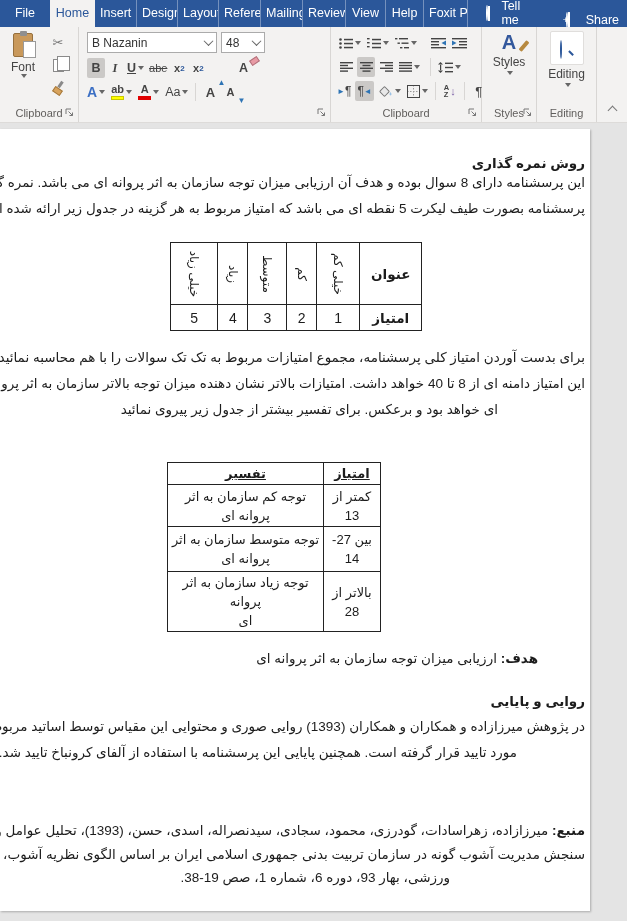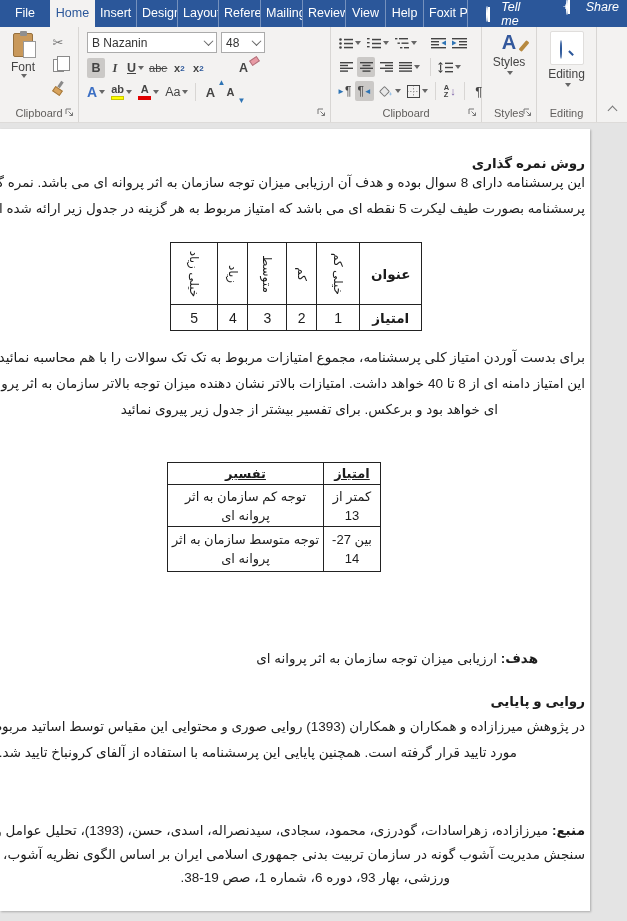--- a/index.html
+++ b/index.html
@@ -5,21 +5,21 @@
   * { margin:0; padding:0; box-sizing:border-box; }
   html,body { width:627px; height:921px; overflow:hidden; }
   body { font-family:"Liberation Sans","DejaVu Sans",sans-serif; background:#e4e4e4; position:relative; }
   #app { position:absolute; inset:0; width:627px; height:921px; overflow:hidden; }
 
   
   .tabbar { position:absolute; left:0; top:0; width:627px; height:27px; background:#2b579a; display:flex; align-items:stretch; }
   .tab { color:#fff; font-size:12.5px; line-height:27px; text-align:center; overflow:hidden; white-space:nowrap; padding:0 5px; border-right:1px solid rgba(255,255,255,.35); cursor:default; flex:0 0 auto; }
   .tab.file { width:50px; border-right:none; font-weight:normal;text-align:center; }
   .tab.active { background:#f3f2f1; color:#2b579a; border-right:none; }
-  .tab-right { display:flex; align-items:flex-start; color:#fff; font-size:12.5px; margin-left:10px; gap:6px; padding:0 8px;font-style:italic; }
+  .tab-right { display:flex; align-items:flex-end; color:#fff; font-size:12.5px; margin-left:10px; gap:6px; padding:0 8px; }
   .tellme { display:flex; align-items:center; gap:7px; margin-right:28px; }
   .sharebox { display:flex; align-items:center; gap:6px; }
 
   .bulb { width:11px; height:15px; position:relative; }
   .bulb .glass { width:10px; height:10px; border:1.2px solid #fff; border-radius:50%; }
   .bulb .base { width:5px; height:3px; border-left:1.2px solid #fff; border-right:1.2px solid #fff; border-bottom:1.2px solid #fff; margin:0 auto; }
   .person { width:14px; height:14px; position:relative; }
   .person .head { width:6px; height:6px; border:1.2px solid #fff; border-radius:50%; margin:0 auto; }
   .person .bod { width:11px; height:5px; border:1.2px solid #fff; border-bottom:none; border-radius:6px 6px 0 0; margin:1px auto 0; }
   .person .plus { position:absolute; left:-3px; top:3px; color:#fff; font-size:9px; line-height:9px; }
@@ -487,20 +487,30 @@
         <tr style="height:45px">
           <td>
                 <div>بین 27-</div>
                 <div>14</div>
               </td>
           <td>
                 <div>توجه متوسط سازمان به اثر</div>
                 <div>پروانه ای</div>
               </td>
         </tr>
+        <tr style="height:45px">
+          <td>
+                <div>بالاتر از</div>
+                <div>28</div>
+              </td>
+          <td>
+                <div>توجه زیاد سازمان به اثر پروانه</div>
+                <div>ای</div>
+              </td>
+        </tr>
       </tbody>
         </table>
 
       <div class="dline goal" style="top:517px">
         <b>هدف:</b><span> ارزیابی میزان توجه سازمان به اثر پروانه ای</span>
       </div>
 
       <div class="dline bold" style="top:560px">روایی و پایایی</div>
       <div class="dline" style="top:585px">در پژوهش میرزازاده و همکاران و همکاران (1393) روایی صوری و محتوایی این مقیاس توسط اساتید مربوطه</div>
       <div class="dline center2" style="top:611px">مورد تایید قرار گرفته است. همچنین پایایی این پرسشنامه با استفاده از آلفای کرونباخ تایید شد. (0/92)</div>

